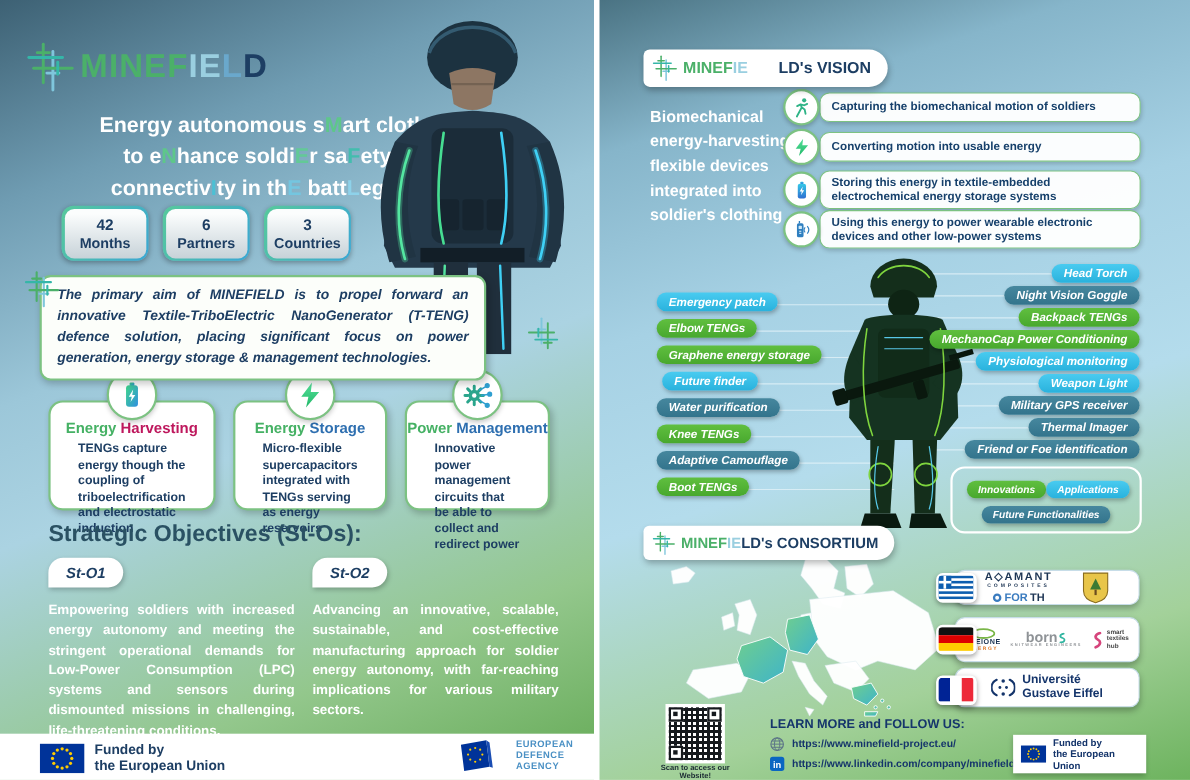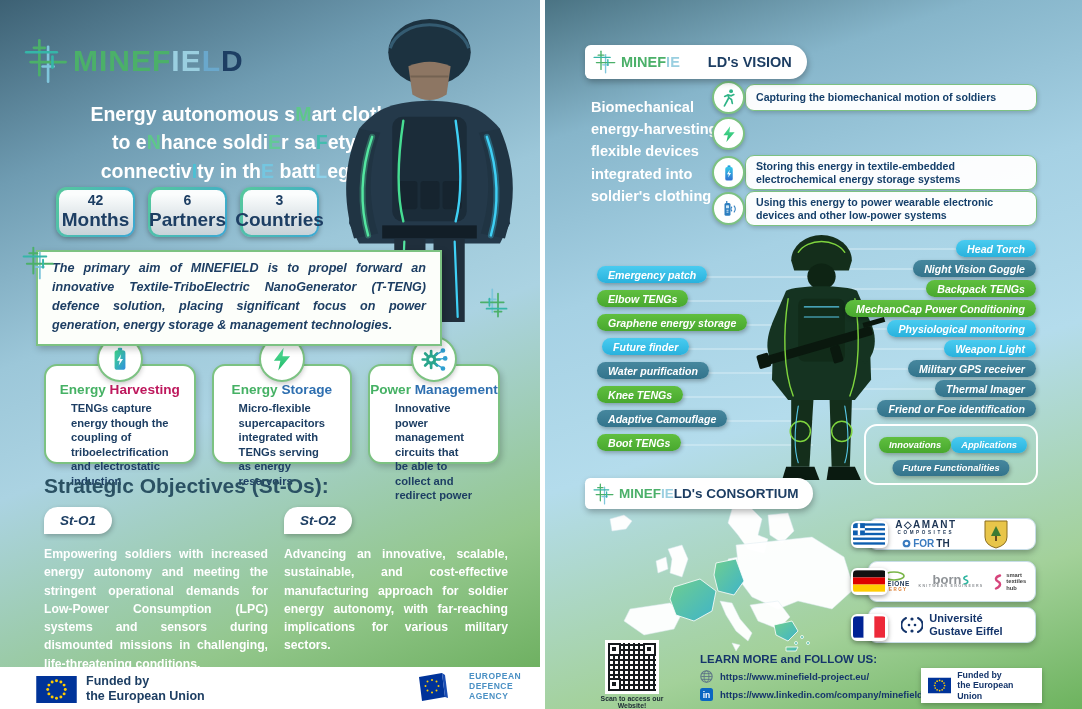--- a/index.html
+++ b/index.html
@@ -18,23 +18,23 @@
   .logo-text{font-size:30px;font-weight:800;letter-spacing:1px;line-height:1;}
   .title{left:8px;top:100px;width:492px;margin:0;text-align:center;color:#fff;
          font-size:19.5px;font-weight:800;line-height:1.45;}
   .title span.tl{display:block;}
   .stats{left:56px;top:187px;display:flex;gap:13px;}
   .stat{padding:2.5px;border-radius:11px;background:linear-gradient(120deg,#57c99b,#3aa7d4);
         box-shadow:0 2px 5px rgba(0,0,0,.3);}
   .stat-in{width:74px;height:45px;border-radius:8.5px;color:#1d3e63;font-weight:800;
         background:linear-gradient(180deg,#fbfdfd 10%,#c7d2d8 100%);
         display:flex;flex-direction:column;align-items:center;justify-content:center;line-height:1.2;}
-  .stat-value{font-size:14px}.stat-label{font-size:19px}
+  .stat-value{font-size:14px}.stat-label{font-size:13px}
   .soldier-left{left:322px;top:10px;z-index:1;}
-  .aim{left:36px;top:250px;width:406px;background:#fcfefa;border:2px solid #7cc282;border-radius:0;
+  .aim{left:36px;top:250px;width:406px;background:#fcfefa;border:2px solid #7cc282;border-radius:10px;
        padding:7px 14px 9px;box-shadow:2px 3px 7px rgba(0,0,0,.22);z-index:2;}
   .aim p{margin:0;color:#1d3e63;font-style:italic;font-weight:600;font-size:12.6px;line-height:1.5;text-align:justify;}
   .decor{z-index:3;}
   .cards{left:44px;top:364px;width:456px;display:flex;gap:16px;}
   .card{flex:1;position:relative;background:#fff;border:2.5px solid #7cc282;border-radius:13px;
         height:100px;box-shadow:2px 3px 6px rgba(0,0,0,.2);}
   .card-icon{position:absolute;top:-30px;left:50%;transform:translateX(-50%);width:46px;height:46px;
         background:#fff;border:2.5px solid #7cc282;border-radius:50%;display:flex;align-items:center;
         justify-content:center;box-shadow:0 2px 5px rgba(0,0,0,.22);}
   .card-title{padding-top:17px;margin:0;text-align:center;font-size:13.6px;font-weight:800;line-height:1.1;}
@@ -339,20 +339,21 @@
       <path d="M6.5 21.5 L10 15 L11.8 11.5 L10.6 8.3 M11.8 11.5 L15 13.8 L16 18.5 M10.6 8.3 L14.5 9.3 L17.8 7.8 M10.6 8.3 L6.8 10.2" stroke="#2fb487" stroke-width="2" fill="none" stroke-linecap="round"></path>
       </svg>
   </div>
   <div class="abs vitem" style="top:84px;min-height:27px">Capturing the biomechanical motion of soldiers</div>
 
   <div class="abs vicon" style="top:117px">
     <svg width="18" height="18" viewBox="0 0 24 24">
         <path d="M13.5 1.5 L4.5 13.5 L10.5 13.5 L8.5 22.5 L19.5 9.5 L12.5 9.5 Z" fill="url(#gbolt)"></path>
       </svg>
   </div>
+  <div class="abs vitem" style="top:120px;min-height:27px">Converting motion into usable energy</div>
 
   <div class="abs vicon" style="top:156px">
     <svg width="18" height="18" viewBox="0 0 24 24">
         <rect x="10" y="1.5" width="4" height="3" rx="1" fill="url(#gbat2)"></rect>
         <rect x="7" y="4" width="10" height="18" rx="2.5" fill="url(#gbat2)"></rect>
         <path d="M13 7.5 L9.3 13.5 L11.8 13.5 L10.8 18 L14.8 12 L12.2 12 Z" fill="#fff"></path>
       </svg>
   </div>
   <div class="abs vitem" style="top:155px;min-height:35px">Storing this energy in textile-embedded electrochemical energy storage systems</div>
 

